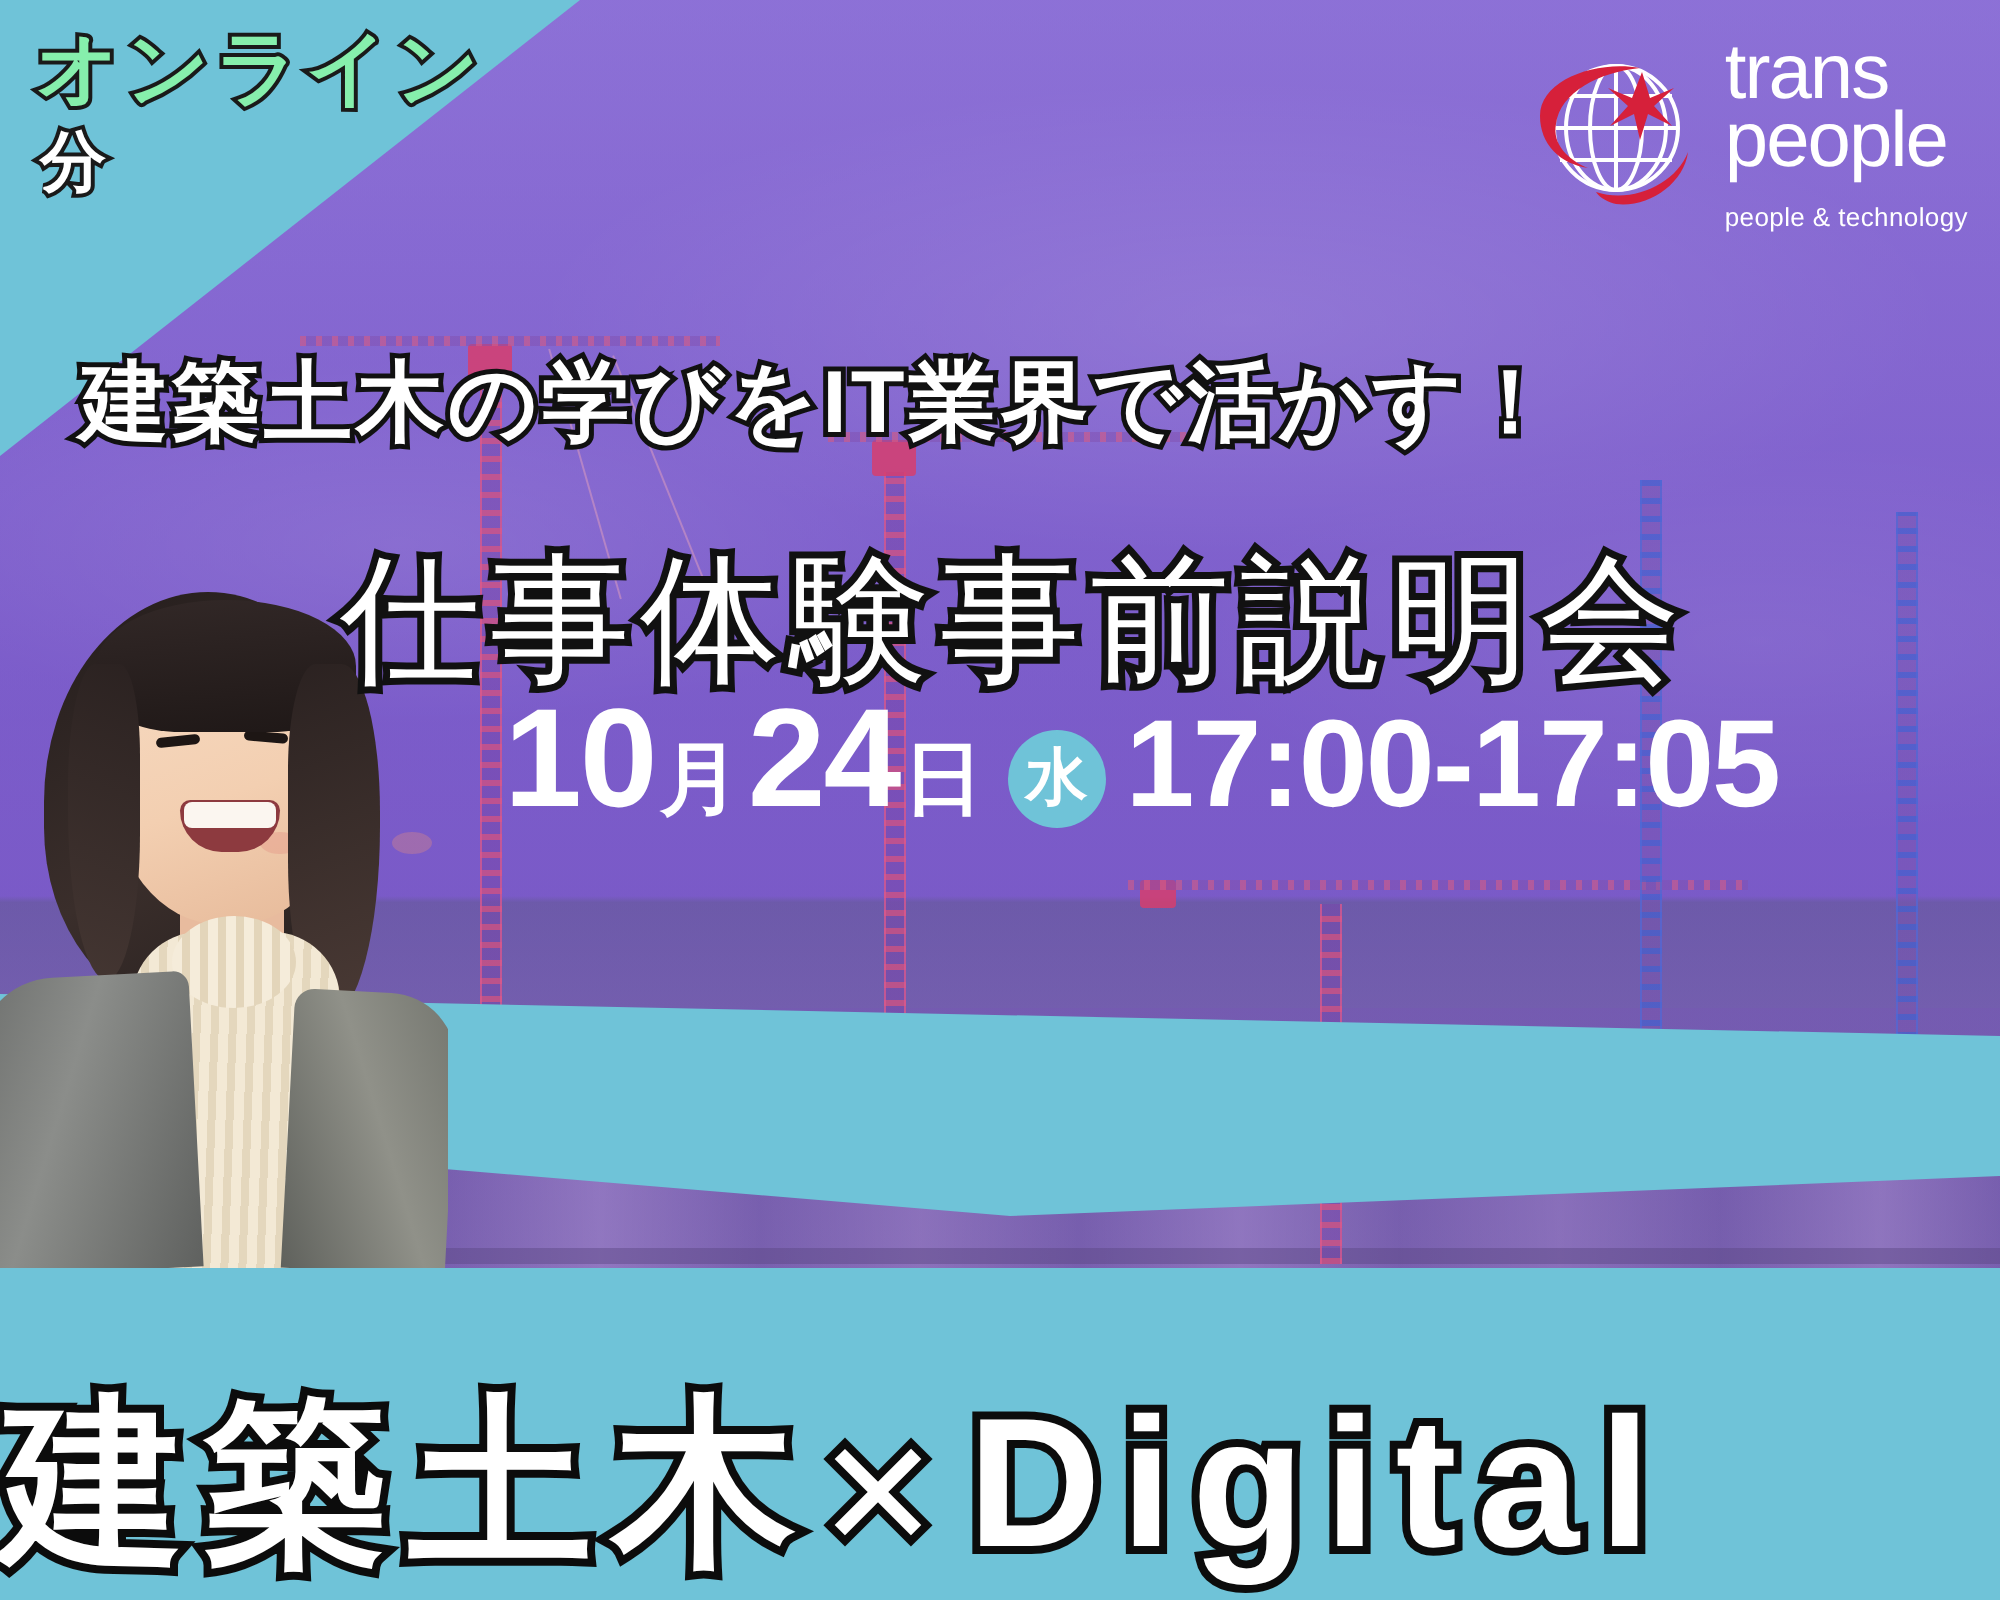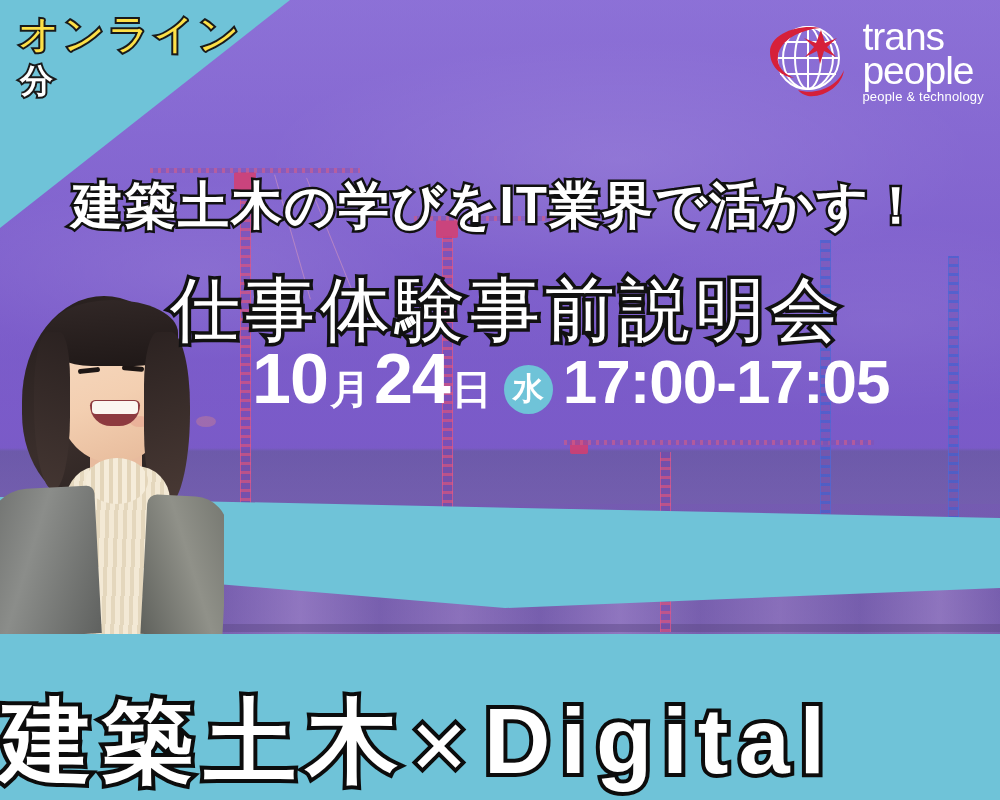--- a/index.html
+++ b/index.html
@@ -101,39 +101,39 @@
   .p-jacket-l{position:absolute;left:-4px;top:200px;width:108px;height:148px;
     background:linear-gradient(110deg,#6d6f6d,#8b8d8a 40%,#5f615f);
     border-radius:40px 8px 0 0;transform:rotate(-3deg);}
   .p-jacket-r{position:absolute;left:150px;top:208px;width:82px;height:140px;
     background:linear-gradient(250deg,#74766f,#909189 45%,#5f615c);
     border-radius:10px 34px 0 0;transform:rotate(3deg);}
 
   
   .online-block{position:absolute;left:18px;top:14px;z-index:6;}
   .online-txt{
-    font-size:41px;font-weight:400;color:#fde047;letter-spacing:3px;line-height:1;
+    font-size:41px;font-weight:700;color:#86efac;letter-spacing:3px;line-height:1;
     -webkit-text-stroke:4px #1a1a1a;paint-order:stroke fill;
   }
   .min-row{display:flex;align-items:baseline;margin-top:4px;}
   .min-num{font-size:62px;font-weight:800;color:#fff;line-height:.95;letter-spacing:1px;
     -webkit-text-stroke:5px #1a1a1a;paint-order:stroke fill;}
   .min-unit{font-size:33px;font-weight:800;color:#fff;margin-left:2px;
     -webkit-text-stroke:4px #1a1a1a;paint-order:stroke fill;}
 
   .logo{position:absolute;right:16px;top:12px;z-index:6;display:flex;align-items:center;}
   .logo-mark{position:relative;width:92px;height:92px;flex:none;}
   .logo-text{margin-left:6px;margin-top:8px;}
   .logo-l1,.logo-l2{color:#fff;font-size:39px;line-height:.86;letter-spacing:-1px;font-weight:400;}
-  .logo-l3{color:#fff;font-size:13px;letter-spacing:.2px;text-align:right;margin-top:1px;}
+  .logo-l3{color:#fff;font-size:13px;letter-spacing:.2px;text-align:right;margin-top:14px;}
 
   .headline{
     position:absolute;left:40px;top:172px;z-index:6;
-    font-size:51px;font-weight:800;color:#fff;letter-spacing:2px;white-space:nowrap;
-    -webkit-text-stroke:5px #111;paint-order:stroke fill;margin-left:32px;
+    font-size:44px;font-weight:800;color:#fff;letter-spacing:2px;white-space:nowrap;
+    -webkit-text-stroke:5px #111;paint-order:stroke fill;
   }
   .title{
     position:absolute;left:170px;top:264px;z-index:6;
     font-size:70px;font-weight:400;color:#fff;letter-spacing:5px;white-space:nowrap;
     -webkit-text-stroke:7px #111;paint-order:stroke fill;
   }
   .datebar{
     position:absolute;left:252px;top:344px;z-index:6;
     display:flex;align-items:baseline;color:#fff;white-space:nowrap;
   }

